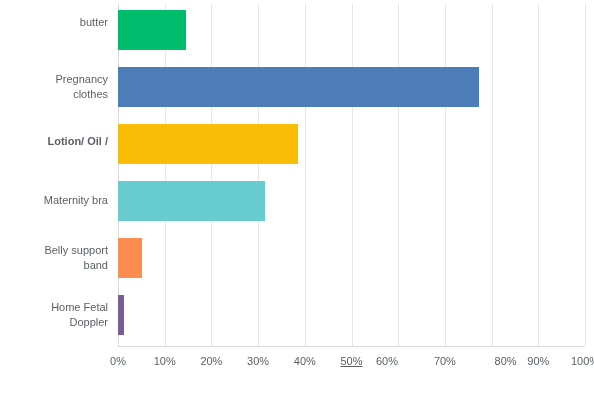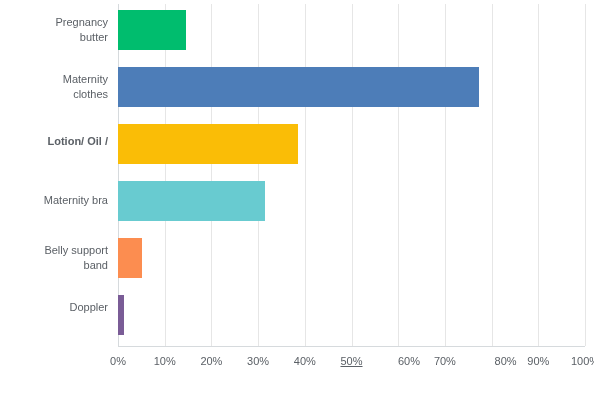--- a/index.html
+++ b/index.html
@@ -123,49 +123,49 @@
         <div class="bar-row" style="top: 291px;">
           <div class="bar" title="Home Fetal Doppler: 1.3%" style="width: 6.071px; background: rgb(122, 92, 150);"></div>
         </div>
       </div>
   </div>
 
   <div id="axis-baseline"></div>
 
   <div id="category-labels">
       <div class="cat-label-wrap" style="top: 14.5px;">
-        <div>Pregnancy</div>
         <div>butter</div>
       </div>
       <div class="cat-label-wrap" style="top: 71.5px;">
-        <div>Maternity</div>
+        <div>Pregnancy</div>
         <div>clothes</div>
       </div>
       <div class="cat-label-wrap" style="top: 134px; font-weight: bold;">
         <div>Lotion/ Oil /</div>
       </div>
       <div class="cat-label-wrap" style="top: 193.25px;">
         <div>Maternity bra</div>
       </div>
       <div class="cat-label-wrap" style="top: 242.5px;">
         <div>Belly support</div>
         <div>band</div>
       </div>
       <div class="cat-label-wrap" style="top: 299.5px;">
+        <div>Home Fetal</div>
         <div>Doppler</div>
       </div>
     </div>
 
   <div id="tick-labels">
       <div class="tick-label" style="left: 118px;">0%</div>
       <div class="tick-label" style="left: 164.7px;">10%</div>
       <div class="tick-label" style="left: 211.4px;">20%</div>
       <div class="tick-label" style="left: 258.1px;">30%</div>
       <div class="tick-label" style="left: 304.8px;">40%</div>
       <div class="tick-label" style="left: 351.5px; text-decoration: underline;">50%</div>
-      <div class="tick-label" style="left: 409px;">60%</div>
+      <div class="tick-label" style="left: 387px;">60%</div>
       <div class="tick-label" style="left: 444.9px;">70%</div>
       <div class="tick-label" style="left: 491.6px; margin-left: 14px;">80%</div>
       <div class="tick-label" style="left: 538.3px;">90%</div>
       <div class="tick-label" style="left: 585px;">100%</div>
     </div>
 
 </div>
 
 </body></html>

